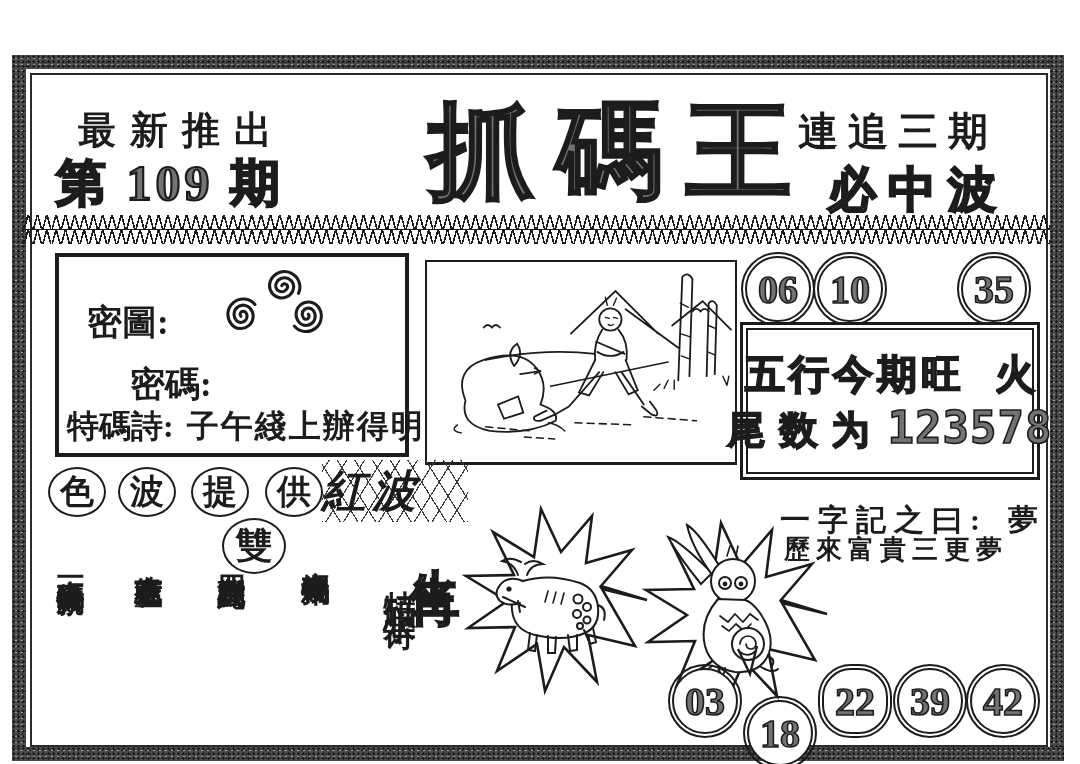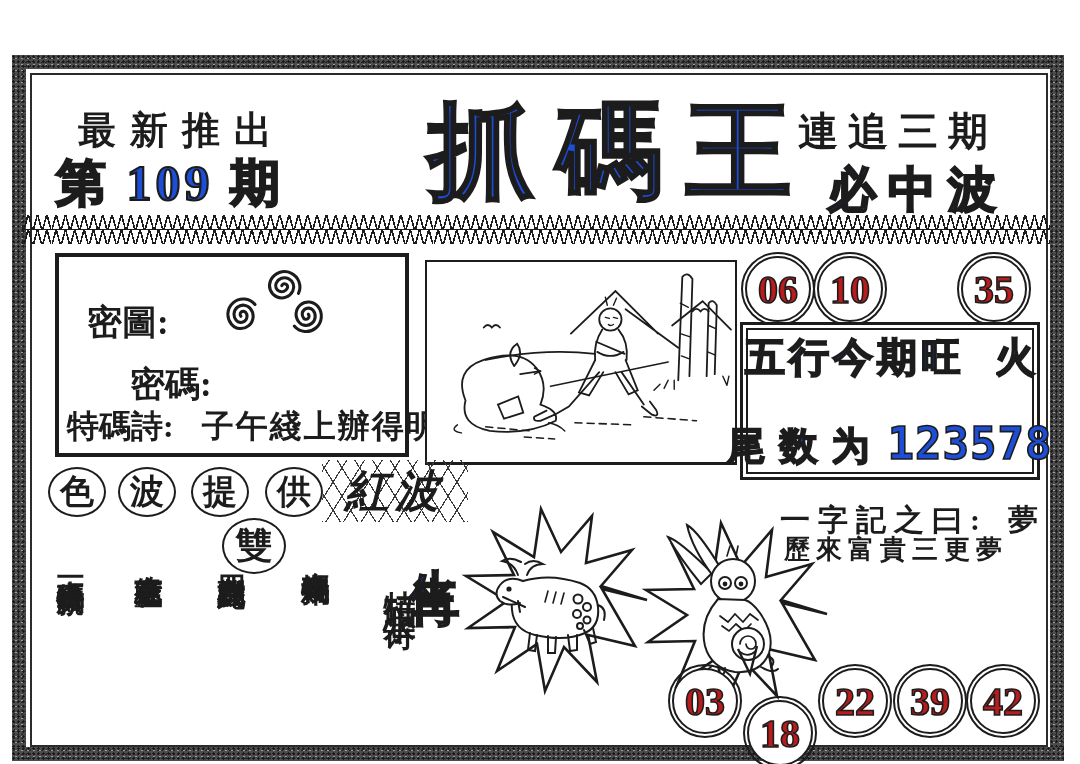--- a/index.html
+++ b/index.html
@@ -1,20 +1,20 @@
 <!DOCTYPE html>
 <html><head>
 <meta charset="utf-8">
 <style>
   html,body{margin:0;padding:0;background:#fff;}
   #page{position:relative;width:1080px;height:764px;background:#fff;overflow:hidden;
         font-family:"Liberation Serif","DejaVu Serif",serif;color:#1c1c1c;}
   .abs{position:absolute;}
-  .hollow{color:#1d4ed8;-webkit-text-stroke:2.2px #1c1c1c;}
-  .hollow-thin{color:#b91c1c;-webkit-text-stroke:1.6px #1c1c1c;}
+  .hollow{color:#737373;-webkit-text-stroke:2.2px #1c1c1c;}
+  .hollow-thin{color:#737373;-webkit-text-stroke:1.6px #1c1c1c;}
   .band{background-color:#4c4c4c;
         background-image:radial-gradient(circle at 30% 30%, #161616 20%, transparent 21%),
                          radial-gradient(circle at 70% 60%, #9b9b9b 16%, transparent 17%),
                          radial-gradient(circle at 55% 82%, #262626 22%, transparent 23%);
         background-size:5px 5px,6px 6px,4px 4px;}
   .inner-line{border:2px solid #2b2b2b;}
   .zig-row{height:14px;
         background-image:repeating-linear-gradient(75deg,#1c1c1c 0 1.6px,transparent 1.6px 9px),
                          repeating-linear-gradient(-75deg,#1c1c1c 0 1.6px,transparent 1.6px 9px);}
   .zig-row.first{border-bottom:1.5px solid #1c1c1c;}
@@ -23,21 +23,21 @@
         justify-content:center;font-size:40px;font-weight:bold;font-family:"Liberation Serif",serif;}
   .cw-circle{width:54px;height:46px;border:2.5px solid #1c1c1c;border-radius:50%;background:#fff;
         display:flex;align-items:center;justify-content:center;font-size:34px;font-weight:bold;}
   .vpoem{writing-mode:vertical-rl;text-orientation:upright;font-size:28px;font-weight:bold;
         line-height:1;letter-spacing:1px;white-space:nowrap;}
   .lattice{background-image:repeating-linear-gradient(58deg,#3a3a3a 0 1.2px,transparent 1.2px 15px),
                             repeating-linear-gradient(-58deg,#3a3a3a 0 1.2px,transparent 1.2px 15px);}
   .secret-box{border:4px solid #1c1c1c;background:#fff;}
   .wuxing-outer{border:3px solid #1c1c1c;padding:3px;background:#fff;}
   .wuxing-inner{border:2px solid #1c1c1c;height:100%;box-sizing:border-box;
-        display:flex;flex-direction:column;justify-content:space-between;align-items:center;}
+        display:flex;flex-direction:column;justify-content:center;align-items:center;}
   .scene-box{border:2px solid #1c1c1c;border-bottom:3px solid #1c1c1c;background:#fff;}
   svg{display:block;}
 </style>
 </head>
 <body>
 
 <div id="page">
 
   <div class="abs band" style="left:12px;top:55px;width:1052px;height:14px;"></div>
   <div class="abs band" style="left:12px;top:55px;width:14px;height:706px;"></div>
@@ -67,21 +67,21 @@
           <path d="M0,0 a3,3 0 0 1 6,0 a6,6 0 0 1 -12,0 a9,9 0 0 1 18,0 a12,12 0 0 1 -24,0 a15,15 0 0 1 30,0"></path>
         </g>
         <g transform="translate(118,56) rotate(140)">
           <path d="M0,0 a3,3 0 0 1 6,0 a6,6 0 0 1 -12,0 a9,9 0 0 1 18,0 a12,12 0 0 1 -24,0 a15,15 0 0 1 30,0"></path>
         </g>
       </g>
     </svg>
     <div class="abs" style="left:28px;top:104px;font-size:35px;font-weight:bold;margin-left:43px;">密碼:</div>
     <div class="abs" style="left:8px;top:148px;font-size:32px;font-weight:bold;white-space:nowrap;">
       <span>特碼詩:</span>
-      <span style="margin-left:20px;letter-spacing:2px;">子午綫上辦得明</span>
+      <span style="margin-left:5px;letter-spacing:2px;">子午綫上辦得明</span>
     </div>
   </div>
 
   <div class="abs scene-box" style="left:425px;top:260px;width:308px;height:200px;">
     <svg viewBox="0 0 304 196" style="width:100%;height:100%;">
       <g fill="none" stroke="#1c1c1c" stroke-width="1.8" stroke-linecap="round">
 
         <path d="M142,70 L186,28 L228,70 M196,46 L248,84"></path>
         <path d="M242,62 L272,38 L300,66"></path>
         <path d="M58,96 Q115,84 166,90"></path>
@@ -129,21 +129,21 @@
         <span class="hollow" style="font-size:38px;font-weight:bold;letter-spacing:14px;-webkit-text-stroke-width:1.8px;">尾数为</span>
         <span class="hollow" style="font-size:44px;font-weight:bold;letter-spacing:1px;font-family:'DejaVu Sans Mono',monospace;-webkit-text-stroke-width:1.6px;">123578</span>
       </div>
     </div>
   </div>
 
   <div class="abs cw-circle" style="left:48px;top:467px;">色</div>
   <div class="abs cw-circle" style="left:118px;top:467px;">波</div>
   <div class="abs cw-circle" style="left:191px;top:467px;">提</div>
   <div class="abs cw-circle" style="left:265px;top:467px;">供</div>
-  <div class="abs lattice" style="left:322px;top:460px;width:146px;height:62px;display:flex;align-items:center;justify-content:center;">
+  <div class="abs lattice" style="left:322px;top:460px;width:146px;height:62px;display:flex;align-items:center;">
     <span style="font-size:44px;font-weight:bold;font-style:italic;letter-spacing:6px;background:transparent;">紅波</span>
   </div>
 
   <div class="abs" style="left:780px;top:500px;white-space:nowrap;font-weight:bold;">
     <span style="font-size:30px;letter-spacing:8px;">一字記之曰:</span>
     <span style="font-size:30px;margin-left:16px;">夢</span>
   </div>
   <div class="abs" style="left:784px;top:532px;font-size:26px;font-weight:bold;letter-spacing:6px;white-space:nowrap;">歷來富貴三更夢</div>
 
   <div class="abs cw-circle" style="left:222px;top:518px;width:60px;height:52px;font-size:37px;">雙</div>
@@ -193,17 +193,17 @@
       <circle cx="318" cy="149" r="16" fill="#fff"></circle>
       <path d="M318,149 m-8,0 a8,8 0 1 1 16,0 a5,5 0 1 1 -10,0 M310,157 q8,6 16,-1" stroke-width="1.7"></path>
       <path d="M282,171 q-11,8 2,11 q11,1 11,-9 M331,172 q12,7 17,2 M338,161 q9,4 3,11"></path>
     </g>
 
     <path d="M308,154 L320,179 L327,151" fill="none" stroke="#1c1c1c" stroke-width="2.4"></path>
   </svg>
 
   <div class="abs num-ball hollow-thin" style="left:672px;top:668px;">03</div>
   <div class="abs num-ball hollow-thin" style="left:747px;top:668px;margin-top:32px;">18</div>
-  <div class="abs num-ball hollow-thin" style="left:822px;top:668px;">22</div>
+  <div class="abs num-ball hollow-thin" style="left:822px;top:668px;border-radius:29px;">22</div>
   <div class="abs num-ball hollow-thin" style="left:897px;top:668px;">39</div>
   <div class="abs num-ball hollow-thin" style="left:970px;top:668px;">42</div>
 
 </div>
 
 </body></html>

